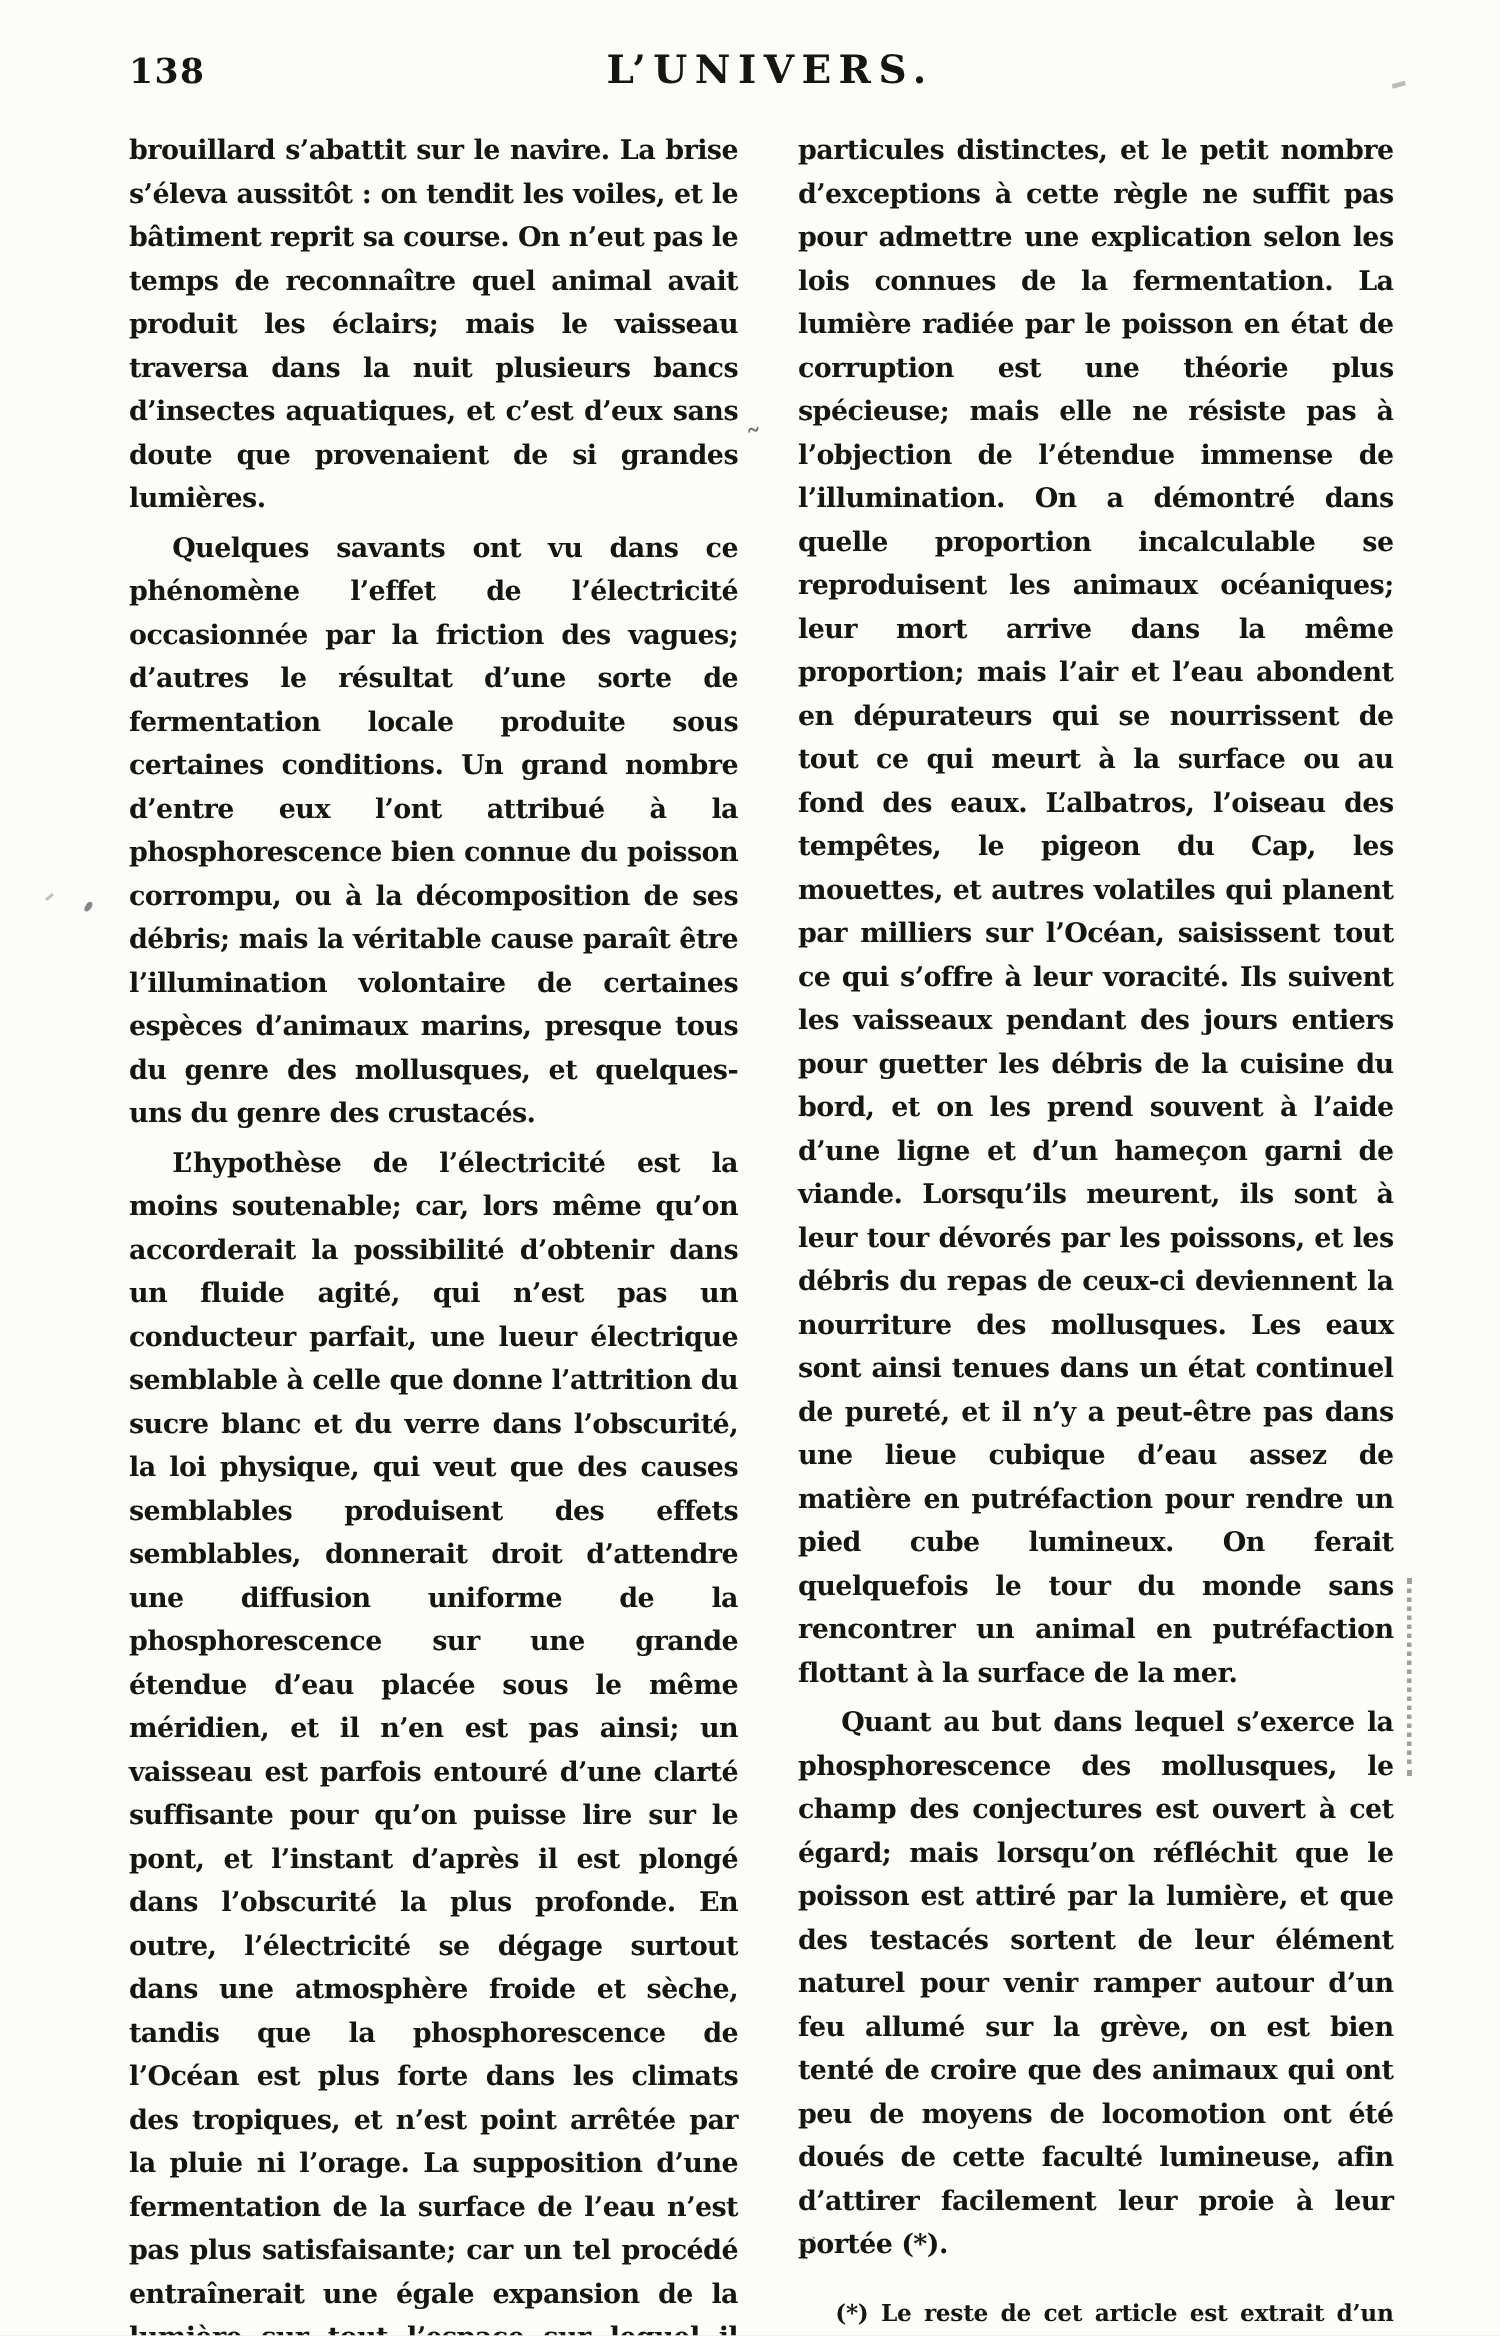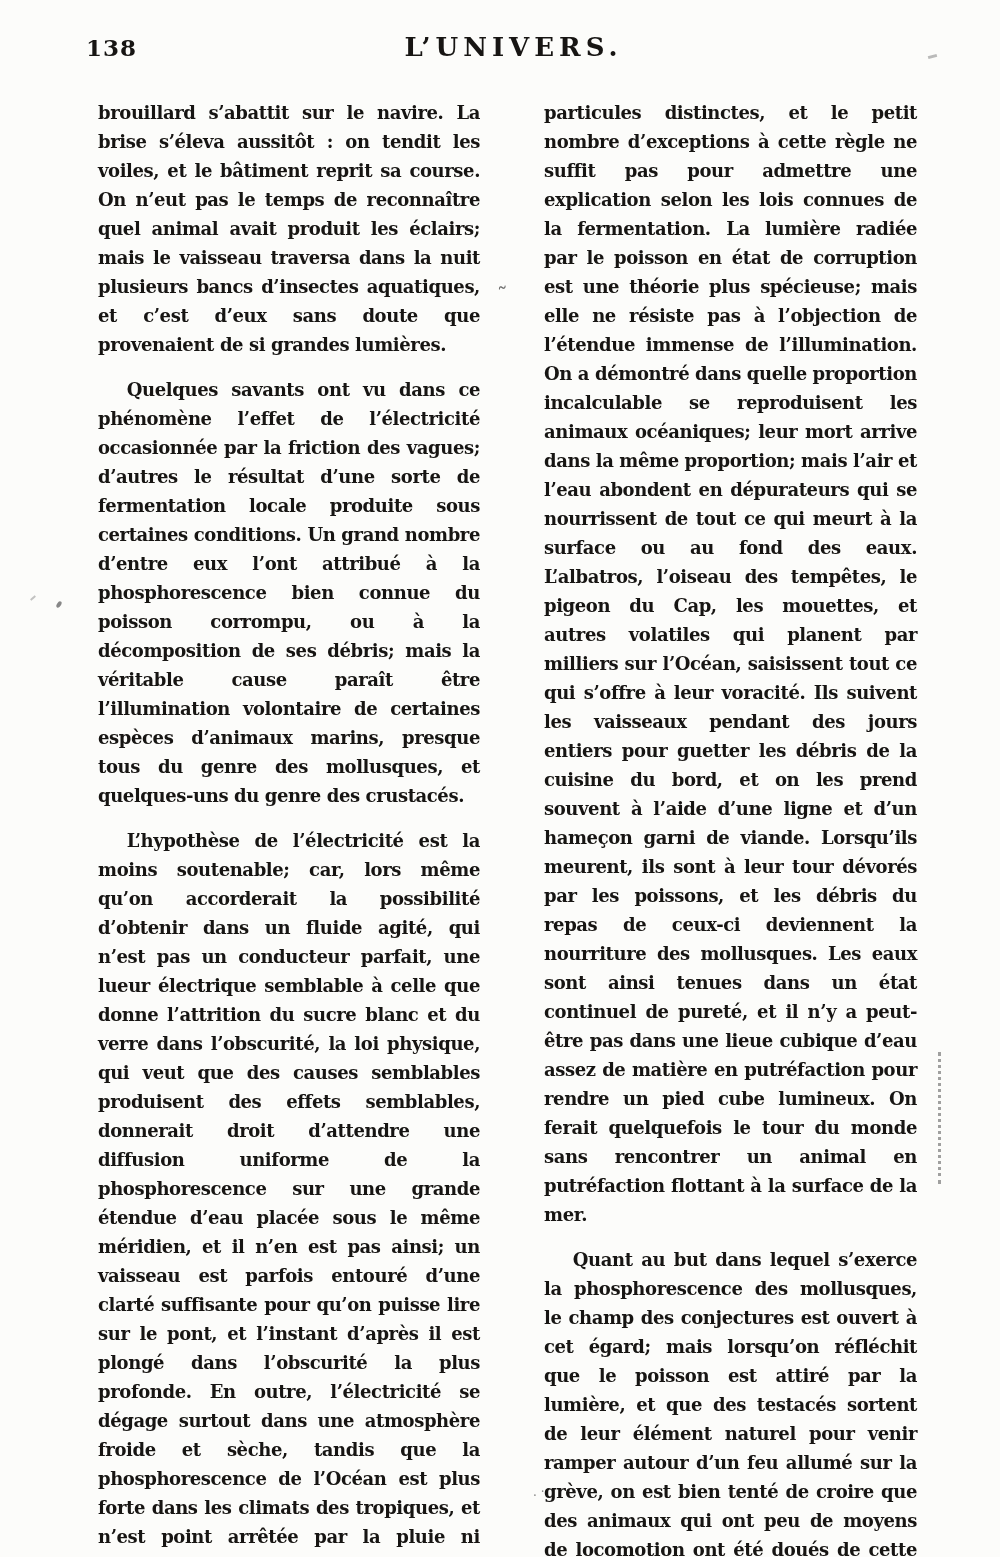--- a/index.html
+++ b/index.html
@@ -58,21 +58,21 @@
     letter-spacing: -0.4px;
     text-align: justify;
     hyphens: auto;
     -webkit-hyphens: auto;
   }
   .col-right {
     width: 405px;
     margin-left: 32px;
   }
   .col p {
-    margin: 16px;
+    margin: 4px;
     text-indent: 1.6em;
   }
   .col p.cont {
     text-indent: 0;
   }
   .footnote {
     margin-top: 20px !important;
     font-size: 15.5px;
     line-height: 22px;
     letter-spacing: -0.2px;

